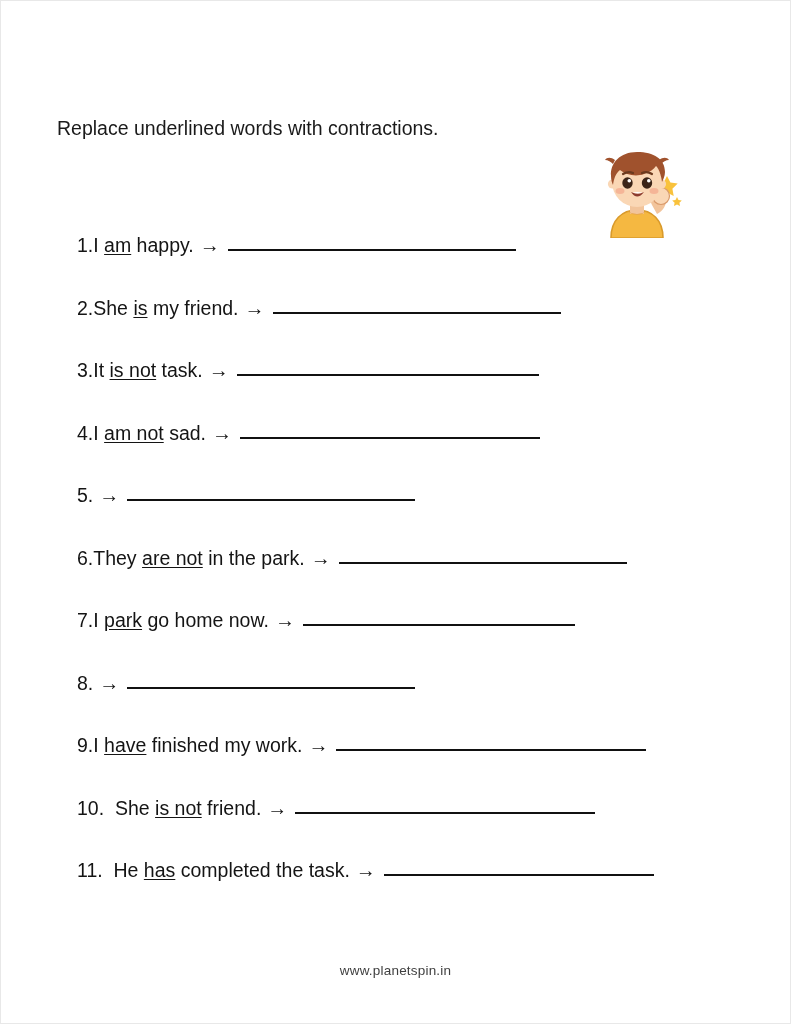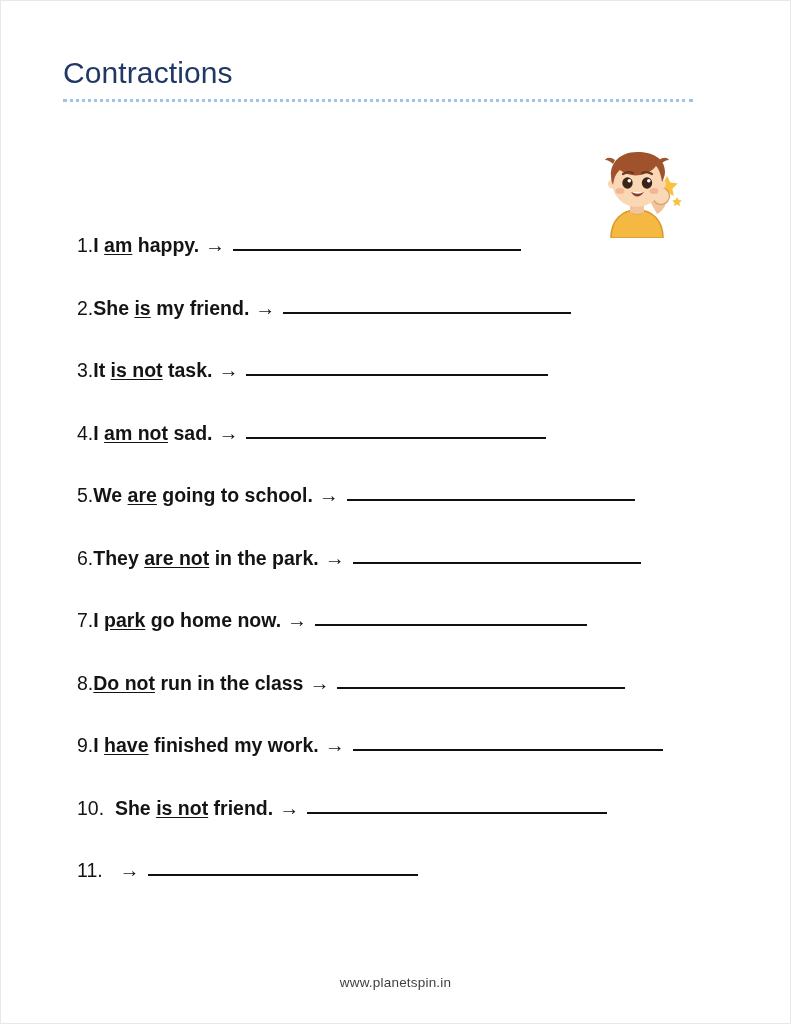--- a/index.html
+++ b/index.html
@@ -94,21 +94,21 @@
     left: 76px;
     top: 6px;
     display: flex;
     align-items: baseline;
     white-space: nowrap;
   }
   .q-num {
     display: inline-block;
     white-space: pre;
   }
-  .q-text { white-space: pre; font-weight: bold; }
+  .q-text { white-space: pre; }
   .q-text u {
     text-decoration: underline;
     text-underline-offset: 2px;
   }
   .q-arrow {
     padding: 0 2px 0 6px;
     font-size: 20px;
   }
   .q-blank {
     display: inline-block;
@@ -122,33 +122,29 @@
   
   .footer {
     position: absolute;
     left: 0;
     right: 0;
     top: 962px;
     text-align: center;
     font-size: 13.5px;
     color: #3f3f3f;
     letter-spacing: 0.2px;
-    margin-top: 12px;
   }
 </style>
 </head>
 <body>
 
 <div class="page">
 
-  <div class="header">
-    <div class="worksheet-title">Contractions</div>
-    <div class="title-rule"></div>
-  </div>
-
+
+  <div class="instruction">Replace underlined words with contractions.</div>
 
   <div class="mascot">
     <svg viewBox="0 0 104 104" xmlns="http://www.w3.org/2000/svg">
 
       <g>
         <path d="M82 42 l3.4 6.6 7.3 1 -5.3 5.2 1.3 7.3 -6.7 -3.5 -6.6 3.5 1.3 -7.3 -5.3 -5.2 7.3 -1 z" fill="#F9C23C"></path>
         <path d="M92 63 l1.5 3 3.3 .5 -2.4 2.3 .6 3.3 -3 -1.6 -3 1.6 .6 -3.3 -2.4 -2.3 3.3 -.5 z" fill="#F9C23C"></path>
       </g>
 
       <path d="M26 104 c0 -18 11 -28 26 -28 c15 0 26 10 26 28 z" fill="#F5B841"></path>
@@ -215,21 +211,20 @@
         <div class="q-inner">
           <span class="q-num">4.</span>
           <span class="q-text"><span>I </span><u>am not</u><span> sad.</span></span>
           <span class="q-arrow">→</span>
           <span class="q-blank" style="width: 300px;"></span>
         </div>
       </div>
     <div class="q-row">
         <div class="q-inner">
           <span class="q-num">5.</span>
-          <span class="q-text"><span>We </span><u>are</u><span> going to school.</span></span>
           <span class="q-arrow">→</span>
           <span class="q-blank" style="width: 288px;"></span>
         </div>
       </div>
     <div class="q-row">
         <div class="q-inner">
           <span class="q-num">6.</span>
           <span class="q-text"><span>They </span><u>are not</u><span> in the park.</span></span>
           <span class="q-arrow">→</span>
           <span class="q-blank" style="width: 288px;"></span>
@@ -239,21 +234,20 @@
         <div class="q-inner">
           <span class="q-num">7.</span>
           <span class="q-text"><span>I </span><u>park</u><span> go home now.</span></span>
           <span class="q-arrow">→</span>
           <span class="q-blank" style="width: 272px;"></span>
         </div>
       </div>
     <div class="q-row">
         <div class="q-inner">
           <span class="q-num">8.</span>
-          <span class="q-text"><u>Do not</u><span> run in the class</span></span>
           <span class="q-arrow">→</span>
           <span class="q-blank" style="width: 288px;"></span>
         </div>
       </div>
     <div class="q-row">
         <div class="q-inner">
           <span class="q-num">9.</span>
           <span class="q-text"><span>I </span><u>have</u><span> finished my work.</span></span>
           <span class="q-arrow">→</span>
           <span class="q-blank" style="width: 310px;"></span>
@@ -263,20 +257,21 @@
         <div class="q-inner">
           <span class="q-num">10.  </span>
           <span class="q-text"><span>She </span><u>is not</u><span> friend.</span></span>
           <span class="q-arrow">→</span>
           <span class="q-blank" style="width: 300px;"></span>
         </div>
       </div>
     <div class="q-row">
         <div class="q-inner">
           <span class="q-num">11.  </span>
+          <span class="q-text"><span>He </span><u>has</u><span> completed the task.</span></span>
           <span class="q-arrow">→</span>
           <span class="q-blank" style="width: 270px;"></span>
         </div>
       </div>
   </div>
 
   <div class="footer">
     <span>www.planetspin.in</span>
   </div>
 

